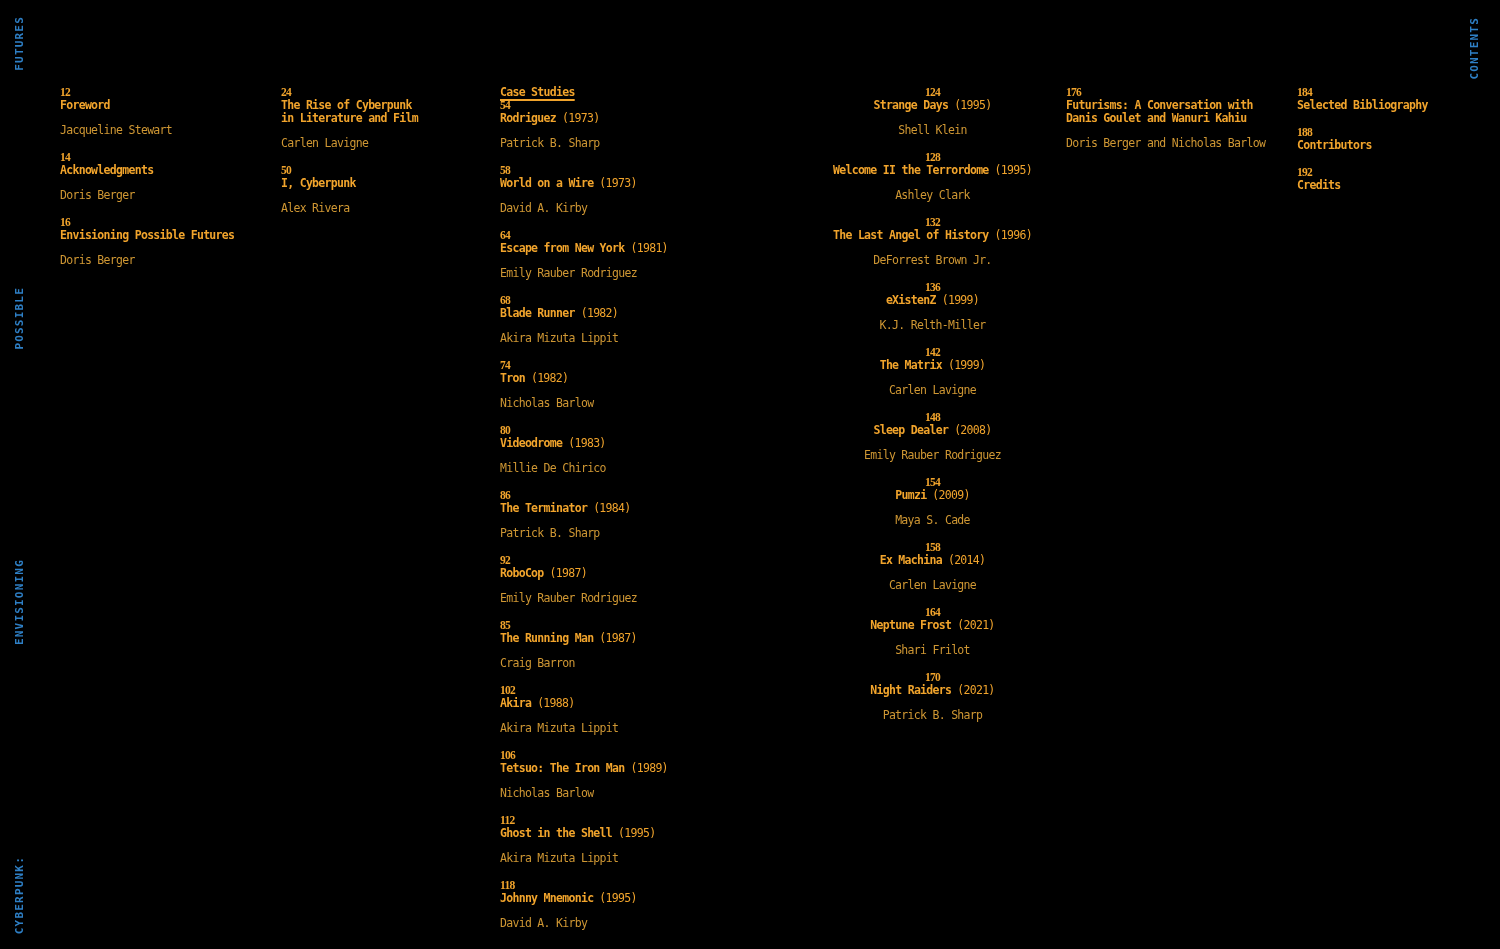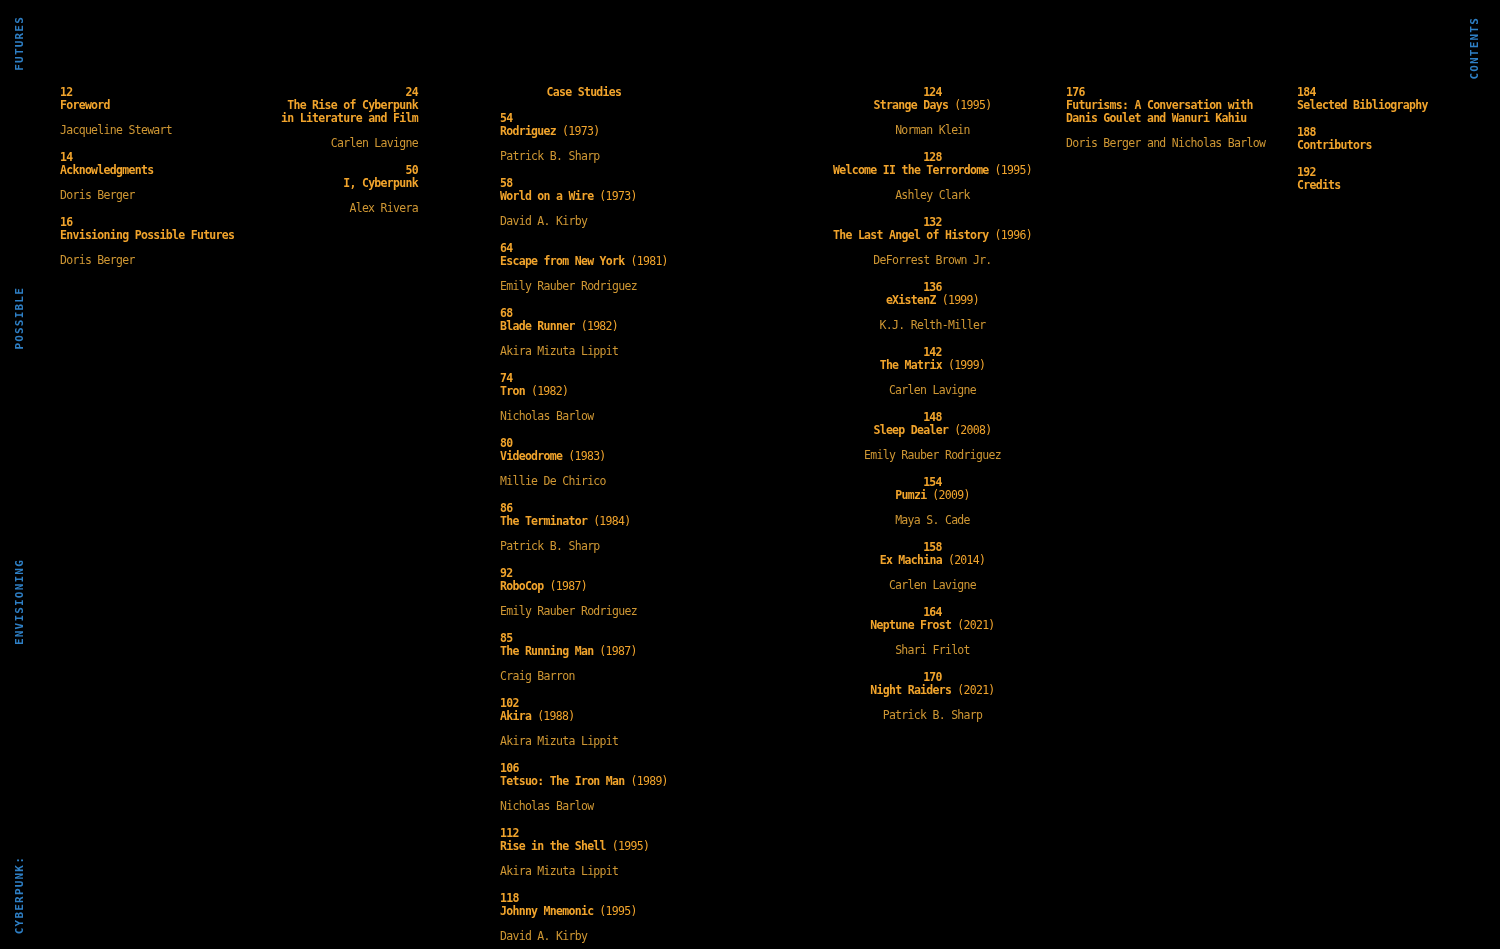--- a/index.html
+++ b/index.html
@@ -18,53 +18,53 @@
   }
   .col{
     position:absolute;
     top:86px;
     font-size:11.5px;
     line-height:13px;
     letter-spacing:-0.7px;
     white-space:nowrap;
   }
   #col-front{left:60px;}
-  #col-essays{left:281px;text-align:right;}
+  #col-essays{left:281px;}
   #col-cs-a{left:500px;}
   #col-cs-b{left:833px;text-align:center;}
   #col-conversation{left:1066px;}
   #col-back{left:1297px;}
   .entry{margin-bottom:14px;}
   .num{
     color:var(--orange);
     font-weight:700;
+    font-family:Liberation Serif, serif;
   }
   .title{
     color:var(--orange);
     font-weight:700;
     white-space:pre-line;
   }
   .film{}
   .year{
     font-style:normal;
     font-weight:400;
     margin-left:6px;
   }
   .author{
     color:var(--orange-dim);
     font-weight:400;
     margin-top:12px;
   }
   .cs-header{
     color:var(--orange);
     font-weight:700;
+    text-decoration:underline;
     text-decoration-thickness:1.5px;
     text-underline-offset:3px;
-    margin-bottom:13px;
-    text-align:center;
   }
   .vword{
     position:absolute;
     writing-mode:vertical-rl;
     transform:rotate(180deg);
     color:var(--blue);
     font-weight:700;
     font-size:11px;
     letter-spacing:1.2px;
     white-space:nowrap;
@@ -169,35 +169,35 @@
     <div class="title"><span class="film">Akira</span><span class="year">(1988)</span></div>
     <div class="author">Akira Mizuta Lippit</div>
   </div>
   <div class="entry">
     <div class="num">106</div>
     <div class="title"><span class="film">Tetsuo: The Iron Man</span><span class="year">(1989)</span></div>
     <div class="author">Nicholas Barlow</div>
   </div>
   <div class="entry">
     <div class="num">112</div>
-    <div class="title"><span class="film">Rise in the Shell</span><span class="year">(1995)</span></div>
+    <div class="title"><span class="film">Ghost in the Shell</span><span class="year">(1995)</span></div>
     <div class="author">Akira Mizuta Lippit</div>
   </div>
   <div class="entry">
     <div class="num">118</div>
     <div class="title"><span class="film">Johnny Mnemonic</span><span class="year">(1995)</span></div>
     <div class="author">David A. Kirby</div>
   </div>
 </div>
 
 <div class="col" id="col-cs-b">
   <div class="entry">
     <div class="num">124</div>
     <div class="title"><span class="film">Strange Days</span><span class="year">(1995)</span></div>
-    <div class="author">Norman Klein</div>
+    <div class="author">Shell Klein</div>
   </div>
   <div class="entry">
     <div class="num">128</div>
     <div class="title"><span class="film">Welcome II the Terrordome</span><span class="year">(1995)</span></div>
     <div class="author">Ashley Clark</div>
   </div>
   <div class="entry">
     <div class="num">132</div>
     <div class="title"><span class="film">The Last Angel of History</span><span class="year">(1996)</span></div>
     <div class="author">DeForrest Brown Jr.</div>

